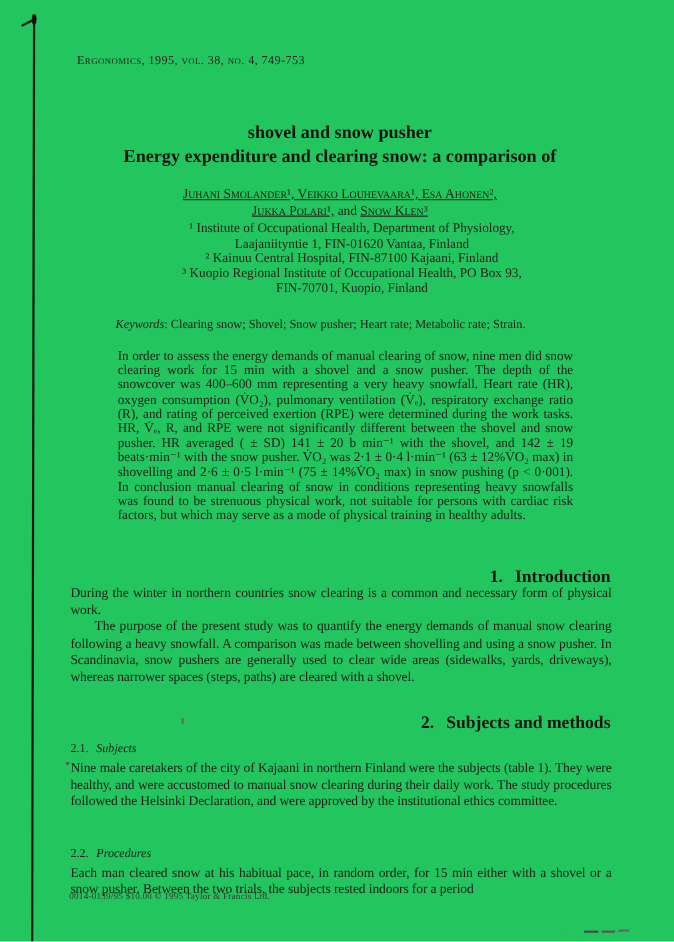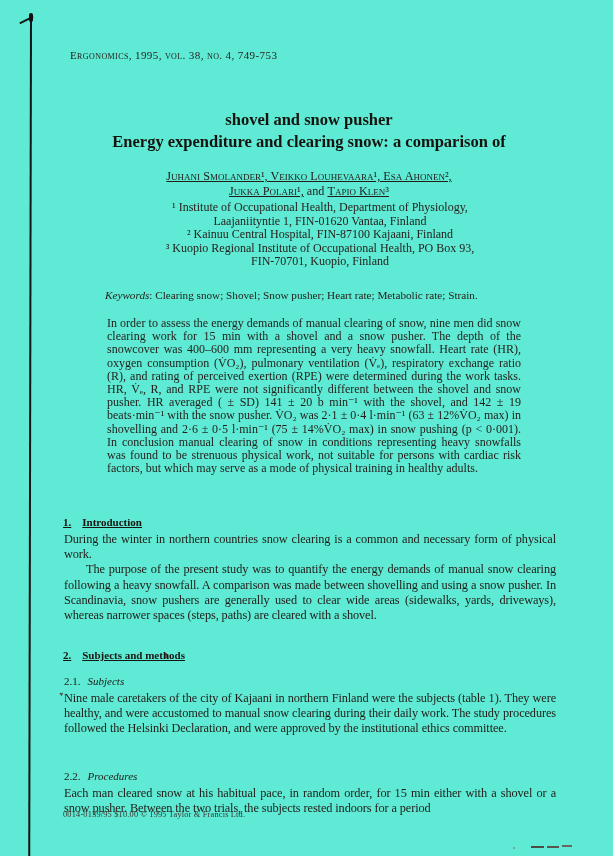--- a/index.html
+++ b/index.html
@@ -1,19 +1,19 @@
 <!DOCTYPE html>
 <html><head>
 <meta charset="utf-8">
 <style>
   html,body{margin:0;padding:0;background:#e8e8e6;}
   .page{
     position:relative;
     width:613px;height:856px;
-    background:#5eead4;
+    background:#22c55e;
     font-family:"Liberation Serif","DejaVu Serif",serif;
     color:#201c18;
     overflow:hidden;
   }
   
   .edge-line{position:absolute;left:30px;top:14px;width:1.6px;height:842px;background:#141414;transform:rotate(0.12deg);transform-origin:top left;}
   .pen-flick{position:absolute;left:19px;top:19px;width:15px;height:2.2px;background:#1a1a1a;transform:rotate(-27deg);}
   .pen-blob{position:absolute;left:29px;top:13px;width:4px;height:9px;background:#111;border-radius:2px;}
   .speck-a{position:absolute;left:165px;top:653px;width:2px;height:5px;background:#6a655e;}
   .speck-b{position:absolute;left:59px;top:692px;width:4px;height:4px;background:#57524b;transform:rotate(20deg);clip-path:polygon(0 40%,100% 0,80% 100%);}
@@ -23,21 +23,21 @@
   .dot-bl{position:absolute;left:513px;top:847px;width:2px;height:2px;background:#8a867e;border-radius:50%;}
   
   .journal-line{position:absolute;left:70px;top:49px;font-size:11px;font-variant:small-caps;letter-spacing:0.4px;color:#28231e;}
   .title{position:absolute;left:63px;width:492px;top:109px;text-align:center;font-weight:bold;font-size:16.5px;line-height:21.5px;color:#16120e;}
   .authors{position:absolute;left:63px;width:492px;top:169px;text-align:center;font-size:12.2px;line-height:15px;color:#221d18;}
   .sc{font-variant:small-caps;text-decoration:underline;}
   .affils{position:absolute;left:74px;width:492px;top:201px;text-align:center;font-size:12px;line-height:13.6px;color:#27221d;}
   .keywords{position:absolute;left:105px;top:289px;width:440px;font-size:11.2px;white-space:nowrap;color:#221d18;}
   .keywords .kw-label{font-style:italic;}
   .abstract{position:absolute;left:107px;width:414px;top:317px;font-size:12px;line-height:13.2px;text-align:justify;color:#221e19;}
-  .sec-heading{position:absolute;left:63px;width:492px;text-align:left;font-weight:bold;font-size:11px;color:#18140f;text-decoration:underline;}
+  .sec-heading{position:absolute;left:63px;width:492px;text-align:right;font-weight:bold;font-size:16px;color:#18140f;}
   .sec-heading .sec-num{margin-right:11px;}
   .body-col{position:absolute;left:64px;width:492px;font-size:12.3px;line-height:15.2px;text-align:justify;letter-spacing:-0.1px;color:#211c17;}
   .body-col p{margin:0;}
   .indent{text-indent:22px;}
   .sub-heading{position:absolute;left:64px;font-size:11px;color:#211c17;}
   .sub-heading .sub-num{margin-right:7px;}
   .sub-heading .sub-title{font-style:italic;}
   .footer-line{position:absolute;left:63px;width:492px;top:810px;text-align:left;font-size:8.3px;letter-spacing:0.2px;color:#3a352f;}
 </style>
 </head>
@@ -57,21 +57,21 @@
 
   <div class="journal-line">Ergonomics, 1995, vol. 38, no. 4, 749-753</div>
 
   <div class="title">
     <div>shovel and snow pusher</div>
     <div>Energy expenditure and clearing snow: a comparison of</div>
   </div>
 
   <div class="authors">
     <div class="sc">Juhani Smolander¹, Veikko Louhevaara¹, Esa Ahonen²,</div>
-    <div><span class="sc">Jukka Polari¹,</span><span> and </span><span class="sc">Tapio Klen³</span></div>
+    <div><span class="sc">Jukka Polari¹,</span><span> and </span><span class="sc">Snow Klen³</span></div>
   </div>
 
   <div class="affils">
     <div>¹ Institute of Occupational Health, Department of Physiology,</div>
     <div>Laajaniityntie 1, FIN-01620 Vantaa, Finland</div>
     <div>² Kainuu Central Hospital, FIN-87100 Kajaani, Finland</div>
     <div>³ Kuopio Regional Institute of Occupational Health, PO Box 93,</div>
     <div>FIN-70701, Kuopio, Finland</div>
   </div>
 

